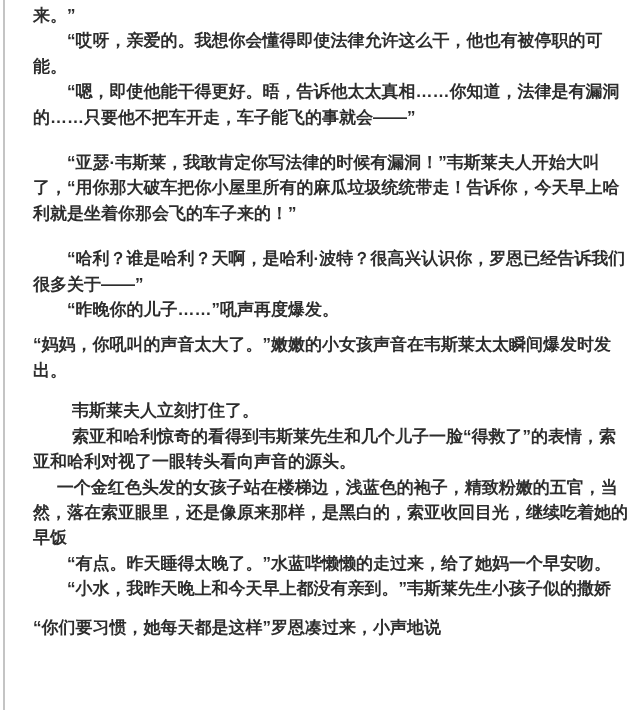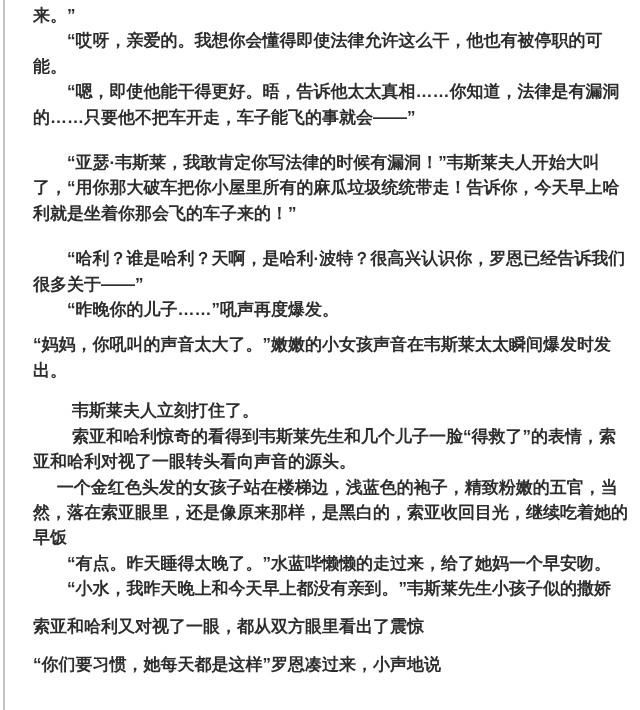--- a/index.html
+++ b/index.html
@@ -60,15 +60,14 @@
     <div class="line" style="text-indent: 0em; margin-top: 10px;">“妈妈，你吼叫的声音太大了。”嫩嫩的小女孩声音在韦斯莱太太瞬间爆发时发</div>
     <div class="line" style="text-indent: 0em;">出。</div>
     <div class="line" style="text-indent: 2.3em; margin-top: 15px;">韦斯莱夫人立刻打住了。</div>
     <div class="line" style="text-indent: 2.3em;">索亚和哈利惊奇的看得到韦斯莱先生和几个儿子一脸“得救了”的表情，索</div>
     <div class="line" style="text-indent: 0em;">亚和哈利对视了一眼转头看向声音的源头。</div>
     <div class="line" style="text-indent: 1.4em;">一个金红色头发的女孩子站在楼梯边，浅蓝色的袍子，精致粉嫩的五官，当</div>
     <div class="line" style="text-indent: 0em;">然，落在索亚眼里，还是像原来那样，是黑白的，索亚收回目光，继续吃着她的</div>
     <div class="line" style="text-indent: 0em;">早饭</div>
     <div class="line" style="text-indent: 2em;">“有点。昨天睡得太晚了。”水蓝哔懒懒的走过来，给了她妈一个早安吻。</div>
     <div class="line" style="text-indent: 2em;">“小水，我昨天晚上和今天早上都没有亲到。”韦斯莱先生小孩子似的撒娇</div>
-    <div class="line" style="text-indent: 0em; margin-top: 12px;">索亚和哈利又对视了一眼，都从双方眼里看出了震惊</div>
     <div class="line" style="text-indent: 0em; margin-top: 13px;">“你们要习惯，她每天都是这样”罗恩凑过来，小声地说</div>
   </main>
 
 </body></html>

